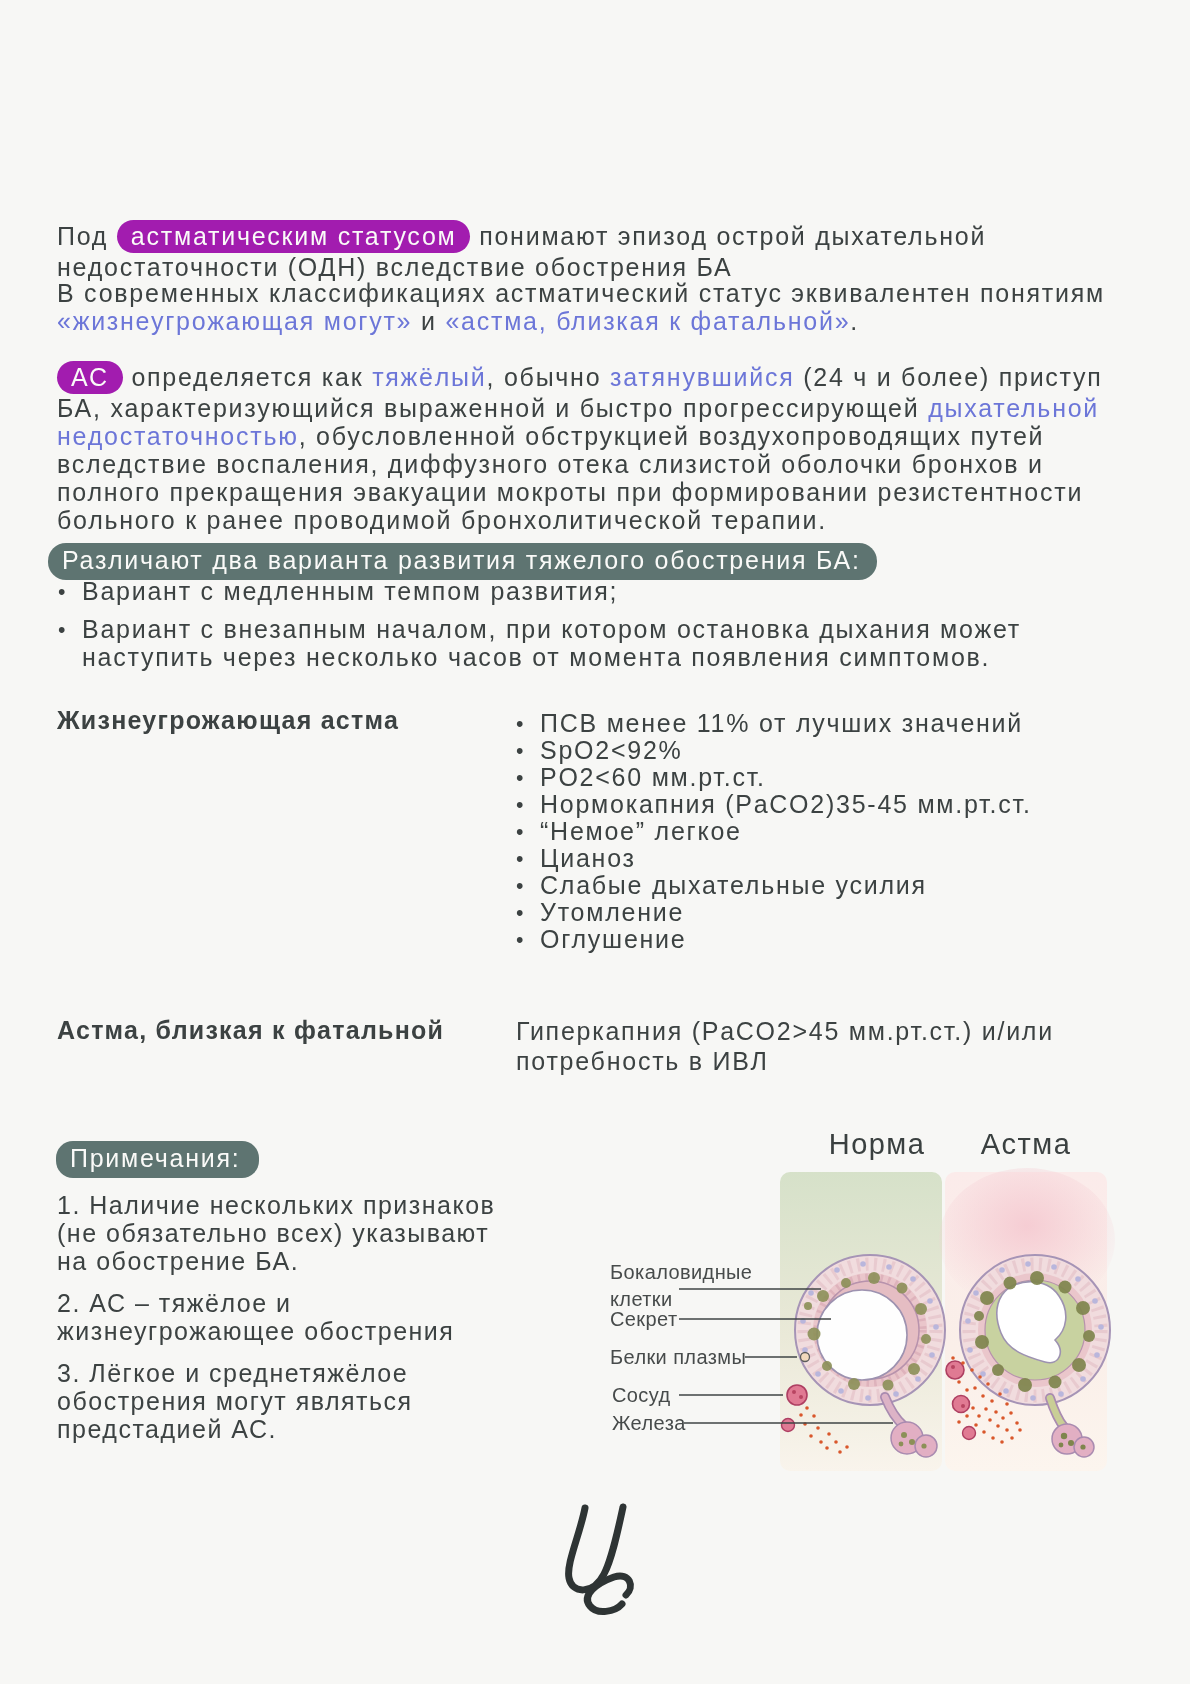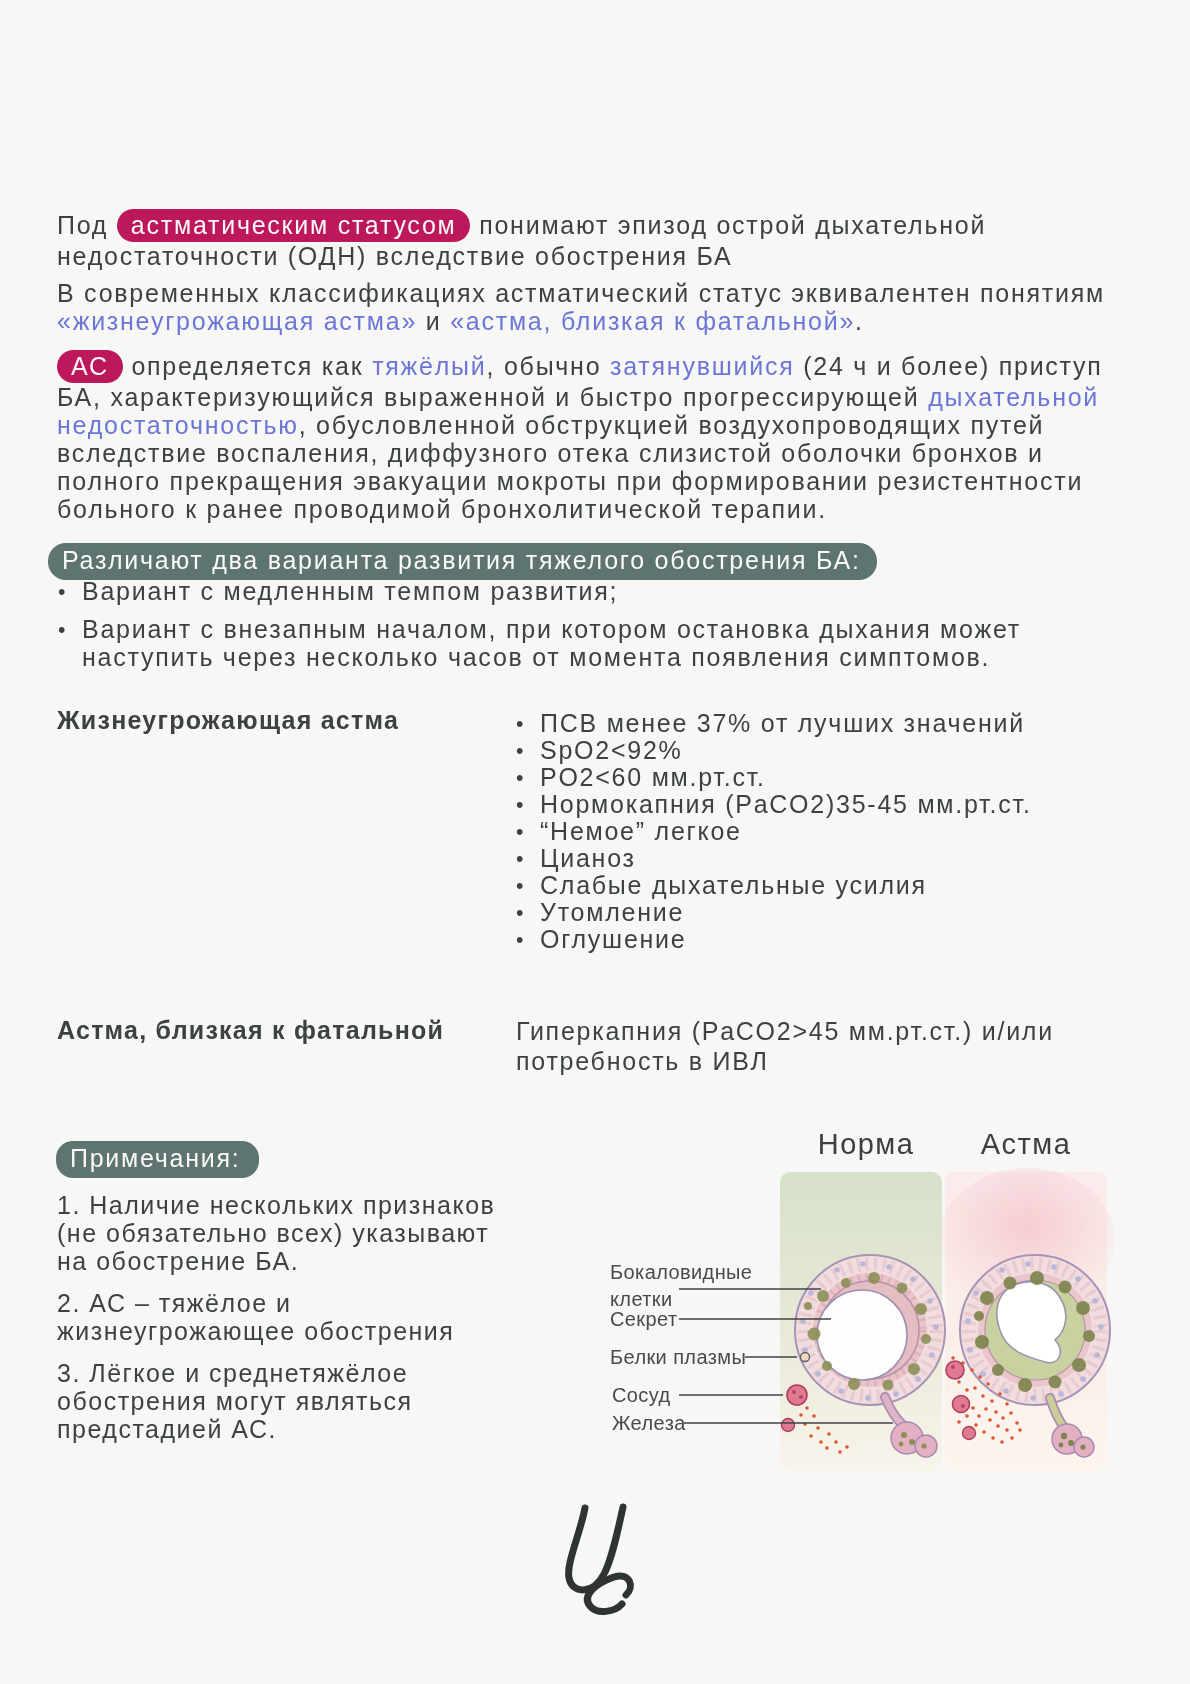--- a/index.html
+++ b/index.html
@@ -13,22 +13,22 @@
   .title{
     left:0;top:64px;width:1190px;text-align:center;
     font-size:46px;font-weight:400;letter-spacing:2px;color:#323838;
   }
   .body-text{font-size:25px;line-height:28px;letter-spacing:.07em;color:#3C4242;}
   .col{left:57px;width:1058px;}
   .p1{top:184px;}
   .p2{top:254px;}
   .p3{top:325px;}
   .pill{
-    display:inline-block;background:#be185d;color:#FAFAF8;
-    border-radius:18px;padding:2px 14px 3px 14px;letter-spacing:.07em;
+    display:inline-block;background:#a21caf;color:#FAFAF8;
+    border-radius:18px;padding:2px 14px 3px 14px;letter-spacing:.07em;margin-top:11px;
   }
   .blue{color:#6C76D8;}
   .heading-pill{
     left:48px;top:543px;
     background:#5E7471;color:#FAFAF8;border-radius:18px;
     padding:3px 16px 5px 14px;font-size:25px;letter-spacing:.07em;
   }
   ul.dots{list-style:none;margin:0;padding:0;}
   ul.dots li{position:relative;padding-left:24px;margin:0;}
   ul.dots li::before{content:"•";position:absolute;left:0;top:1px;font-size:.85em;}
@@ -43,53 +43,53 @@
   .notes-pill{
     left:56px;top:1141px;background:#5E7471;color:#FAFAF8;border-radius:17px;
     padding:3px 18px 5px 14px;font-size:25px;letter-spacing:.07em;
   }
   .notes{left:57px;top:1191px;width:462px;font-size:25px;line-height:28px;letter-spacing:.06em;}
   .notes p{margin:0 0 14px 0;}
   
   .figure{left:555px;top:1120px;width:560px;height:365px;}
   .fig-head{position:absolute;top:8px;width:162px;text-align:center;
     font-size:29px;letter-spacing:.05em;color:#3A4040;}
-  .fig-head.normal{left:230px;text-align:center;}
+  .fig-head.normal{left:241px;text-align:center;}
   .fig-head.asthma{left:390px;}
   .fig-svg{position:absolute;left:0;top:0;}
   .callout{position:absolute;font-size:20px;line-height:27px;letter-spacing:.02em;color:#474B4B;}
   .c0{left:55px;top:139px;width:170px;}
   .c1{left:55px;top:186px;}
   .c2{left:55px;top:224px;}
   .c3{left:57px;top:262px;}
   .c4{left:57px;top:290px;}
   .logo{left:553px;top:1503px;}
 </style>
 </head>
 <body>
 
 <div class="page">
 
 
   <p class="abs col body-text p1"><span>Под </span><span class="pill">астматическим статусом</span><span> понимают эпизод острой дыхательной недостаточности (ОДН) вследствие обострения БА</span></p>
 
-  <p class="abs col body-text p2"><span>В современных классификациях астматический статус эквивалентен понятиям </span><span class="blue">«жизнеугрожающая астма»</span><span> и </span><span class="blue">«астма, близкая к фатальной»</span><span>.</span></p>
+  <p class="abs col body-text p2"><span>В современных классификациях астматический статус эквивалентен понятиям </span><span class="blue">«жизнеугрожающая могут»</span><span> и </span><span class="blue">«астма, близкая к фатальной»</span><span>.</span></p>
 
   <p class="abs col body-text p3"><span class="pill">АС</span><span> определяется как </span><span class="blue">тяжёлый</span><span>, обычно </span><span class="blue">затянувшийся</span><span> (24 ч и более) приступ БА, характеризующийся выраженной и быстро прогрессирующей </span><span class="blue">дыхательной недостаточностью</span><span>, обусловленной обструкцией воздухопроводящих путей вследствие воспаления, диффузного отека слизистой оболочки бронхов и полного прекращения эвакуации мокроты при формировании резистентности больного к ранее проводимой бронхолитической терапии.</span></p>
 
   <div class="abs heading-pill">Различают два варианта развития тяжелого обострения БА:</div>
 
   <ul class="abs dots body-text variants">
     <li>Вариант с медленным темпом развития;</li>
     <li>Вариант с внезапным началом, при котором остановка дыхания может наступить через несколько часов от момента появления симптомов.</li>
   </ul>
 
   <div class="abs body-text term term-1">Жизнеугрожающая астма</div>
   <ul class="abs dots body-text crit-list">
-    <li>ПСВ менее 37% от лучших значений</li>
+    <li>ПСВ менее 11% от лучших значений</li>
     <li>SpO2&lt;92%</li>
     <li>PO2&lt;60 мм.рт.ст.</li>
     <li>Нормокапния (PaCO2)35-45 мм.рт.ст.</li>
     <li>“Немое” легкое</li>
     <li>Цианоз</li>
     <li>Слабые дыхательные усилия</li>
     <li>Утомление</li>
     <li>Оглушение</li>
   </ul>
 

